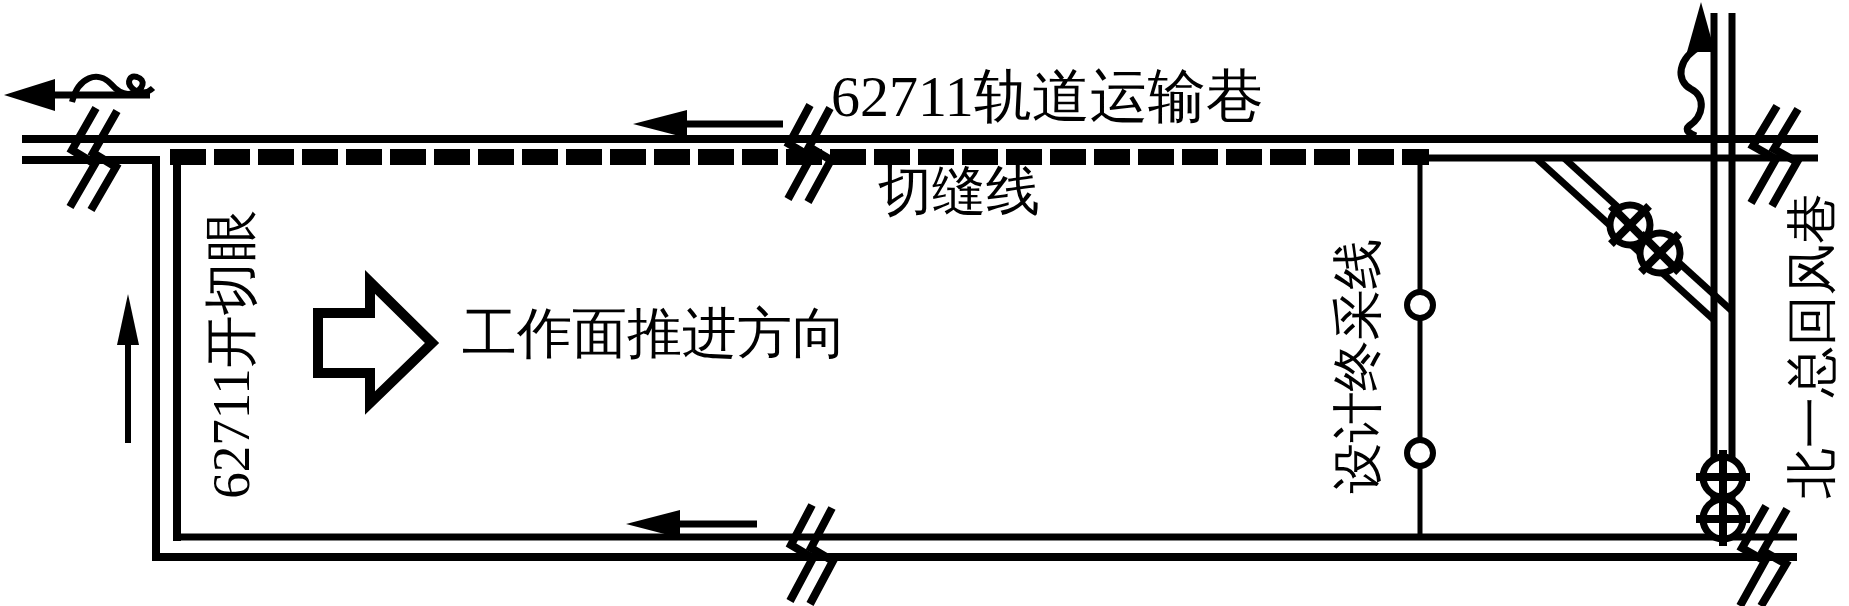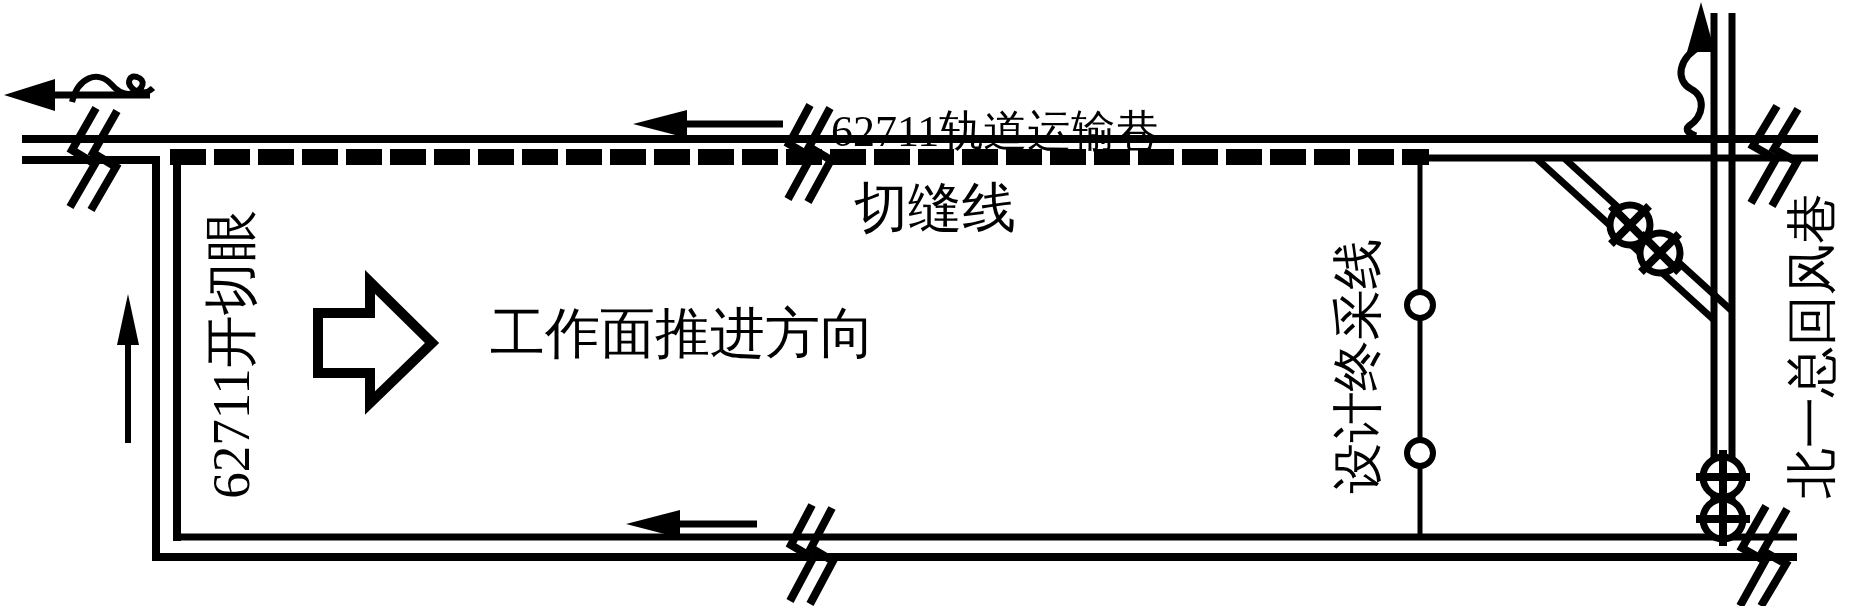--- a/index.html
+++ b/index.html
@@ -2,22 +2,22 @@
 <html><head>
 <meta charset="utf-8">
 <style>
   html,body{margin:0;padding:0;background:#fff;}
   .stage{
     position:relative;width:1849px;height:606px;background:#ffffff;overflow:hidden;
     font-family:"Liberation Serif","DejaVu Serif",serif;color:#000;
   }
   .stage svg{position:absolute;left:0;top:0;}
   .lbl{position:absolute;white-space:nowrap;line-height:1;color:#000;}
-  .lbl.h58{font-size:44px;margin-top:42px;}
-  .lbl.h55{font-size:55px;margin-left:28px;}
+  .lbl.h58{font-size:58px;}
+  .lbl.h55{font-size:55px;}
   .lbl.h54{font-size:54px;}
   .vlabel{
     position:absolute;white-space:nowrap;line-height:1;color:#000;
     transform:translate(-50%,-50%) rotate(-90deg);transform-origin:center center;
   }
   .vlabel.h53{font-size:53px;}
   .vlabel.h51{font-size:51px;}
 </style>
 </head>
 <body>
@@ -130,21 +130,21 @@
       <path d="M1701,46 C1678,58 1675,80 1691,89 C1706,97 1704,116 1689,126 C1684,130 1690,134 1696,136" stroke="#000" stroke-width="7" fill="none"></path>
     </g>
 
     <g>
       <polygon points="318,313 370,313 370,282 432,343 370,403 370,373 318,373" fill="#fff" stroke="#000" stroke-width="10" stroke-linejoin="miter"></polygon>
     </g>
   </svg>
 
   <div class="lbl h58" style="left:831px;top:68px;">62711轨道运输巷</div>
 
-  <div class="lbl h54" style="left:854px;top:164px;margin-top:17px;">切缝线</div>
+  <div class="lbl h54" style="left:878px;top:164px;">切缝线</div>
 
 
   <div class="lbl h55" style="left:462px;top:306px;">工作面推进方向</div>
 
   <div class="vlabel h53" style="left:231px;top:354px;">62711开切眼</div>
 
   <div class="vlabel h51" style="left:1358px;top:366px;">设计终采线</div>
 
   <div class="vlabel h51" style="left:1812px;top:346px;">北一总回风巷</div>
 

